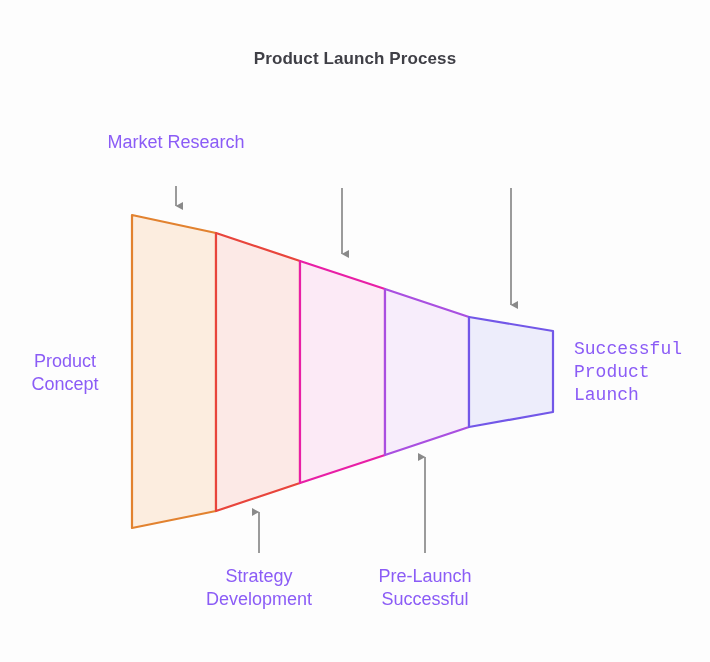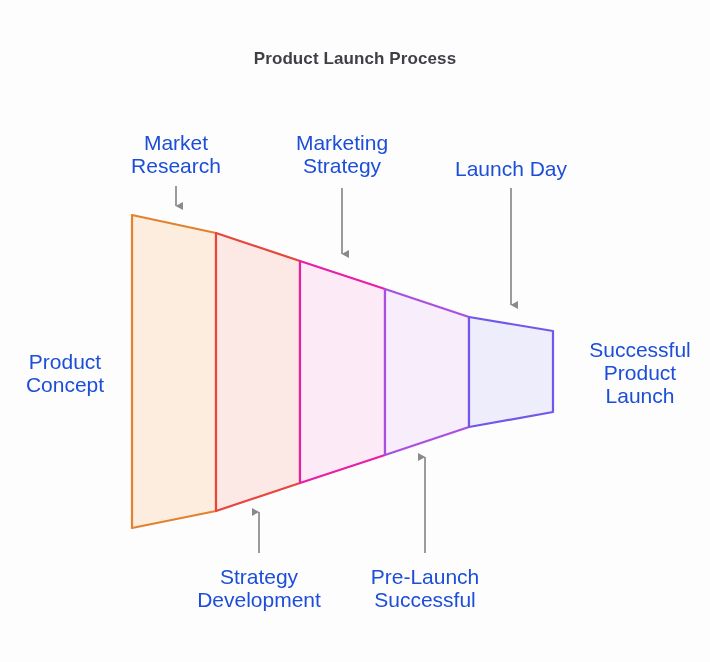--- a/index.html
+++ b/index.html
@@ -27,30 +27,31 @@
     top: 49px;
     width: 710px;
     text-align: center;
     font-size: 17px;
     font-weight: bold;
     color: #3F3F46;
     letter-spacing: 0.1px;
   }
   .label {
     position: absolute;
-    color: #1d4ed8;
-    font-size: 21px;
+    color: #8b5cf6;
+    font-size: 18px;
     line-height: 23px;
     text-align: center;
     white-space: pre-line;
   }
   .label.left-anchor {
   }
   .label.right-anchor {
-    text-align: center;
+    text-align: left;
+    font-family: Liberation Mono, monospace;
   }
   svg.funnel-svg {
     position: absolute;
     left: 0;
     top: 0;
     width: 710px;
     height: 662px;
     overflow: visible;
   }
 </style>
@@ -83,22 +84,20 @@
 
     <line x1="176" y1="186" x2="176" y2="206" stroke="#8A8A8A" stroke-width="1.7" marker-end="url(#arrowDown)"></line>
     <line x1="342" y1="188" x2="342" y2="254" stroke="#8A8A8A" stroke-width="1.7" marker-end="url(#arrowDown)"></line>
     <line x1="511" y1="188" x2="511" y2="305" stroke="#8A8A8A" stroke-width="1.7" marker-end="url(#arrowDown)"></line>
 
     <line x1="259" y1="553" x2="259" y2="512" stroke="#8A8A8A" stroke-width="1.7" marker-end="url(#arrowUp)"></line>
     <line x1="425" y1="553" x2="425" y2="457" stroke="#8A8A8A" stroke-width="1.7" marker-end="url(#arrowUp)"></line>
   </svg>
 
   <div class="label" style="left:106px; top:131px; width:140px;">Market Research</div>
-  <div class="label" style="left:272px; top:131px; width:140px;">Marketing Strategy</div>
-  <div class="label" style="left:441px; top:157px; width:140px;">Launch Day</div>
 
   <div class="label" style="left:189px; top:565px; width:140px;">Strategy Development</div>
   <div class="label" style="left:355px; top:565px; width:140px;">Pre-Launch Successful</div>
 
   <div class="label left-anchor" style="left:5px; top:350px; width:120px;">Product Concept</div>
 
   <div class="label right-anchor" style="left:574px; top:338px; width:132px;">Successful Product Launch</div>
 
 </div>
 

